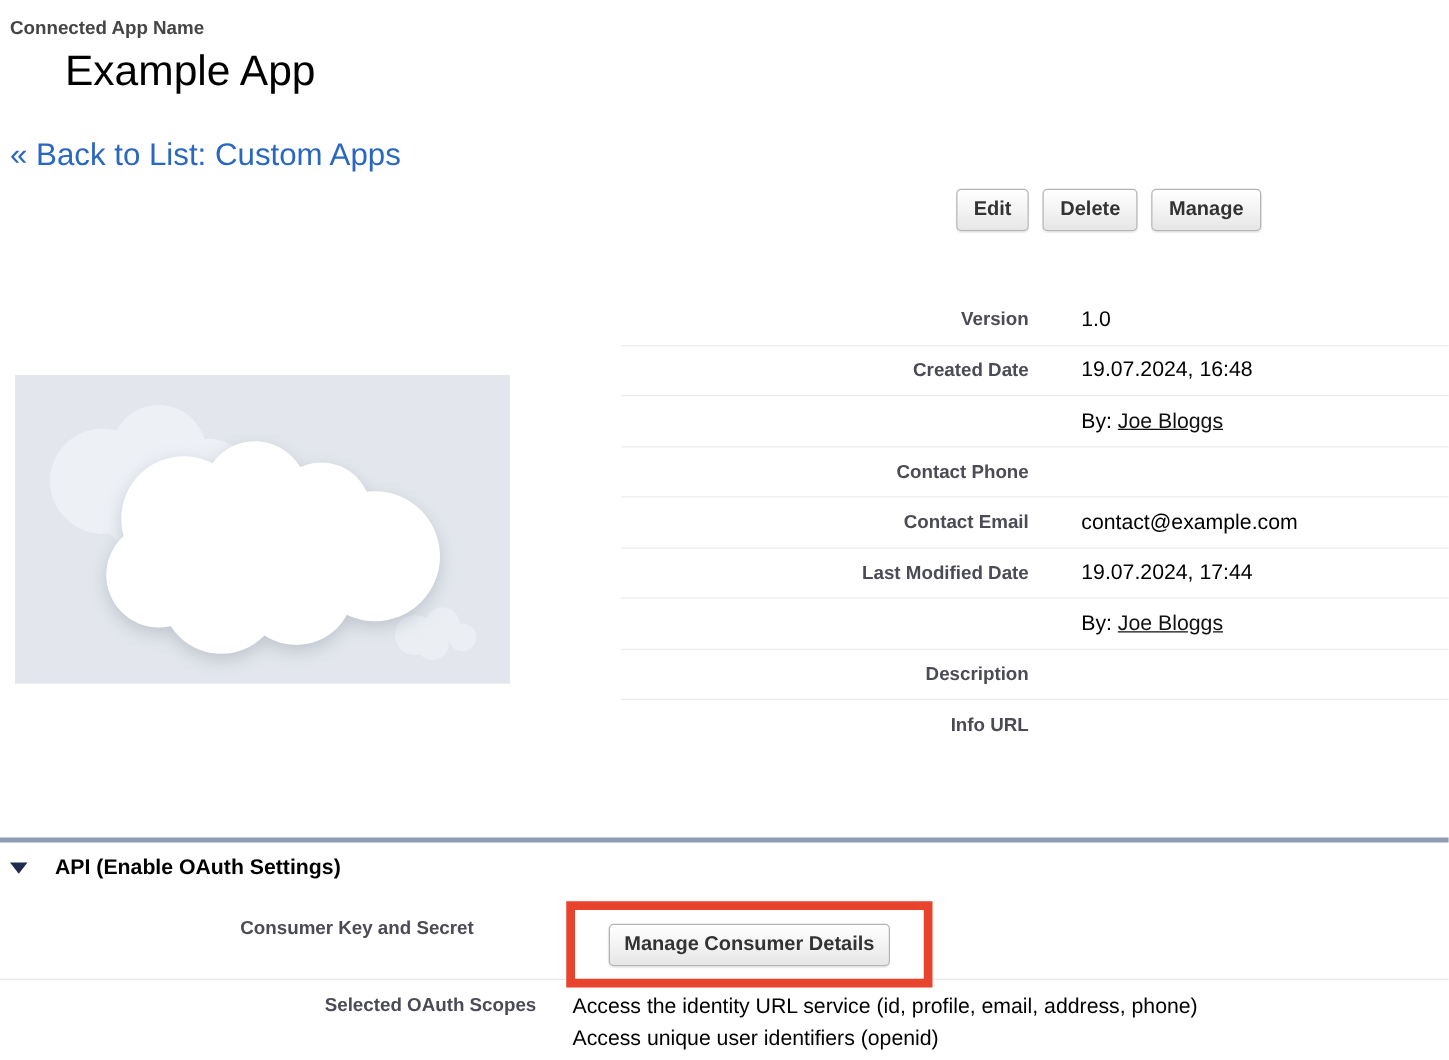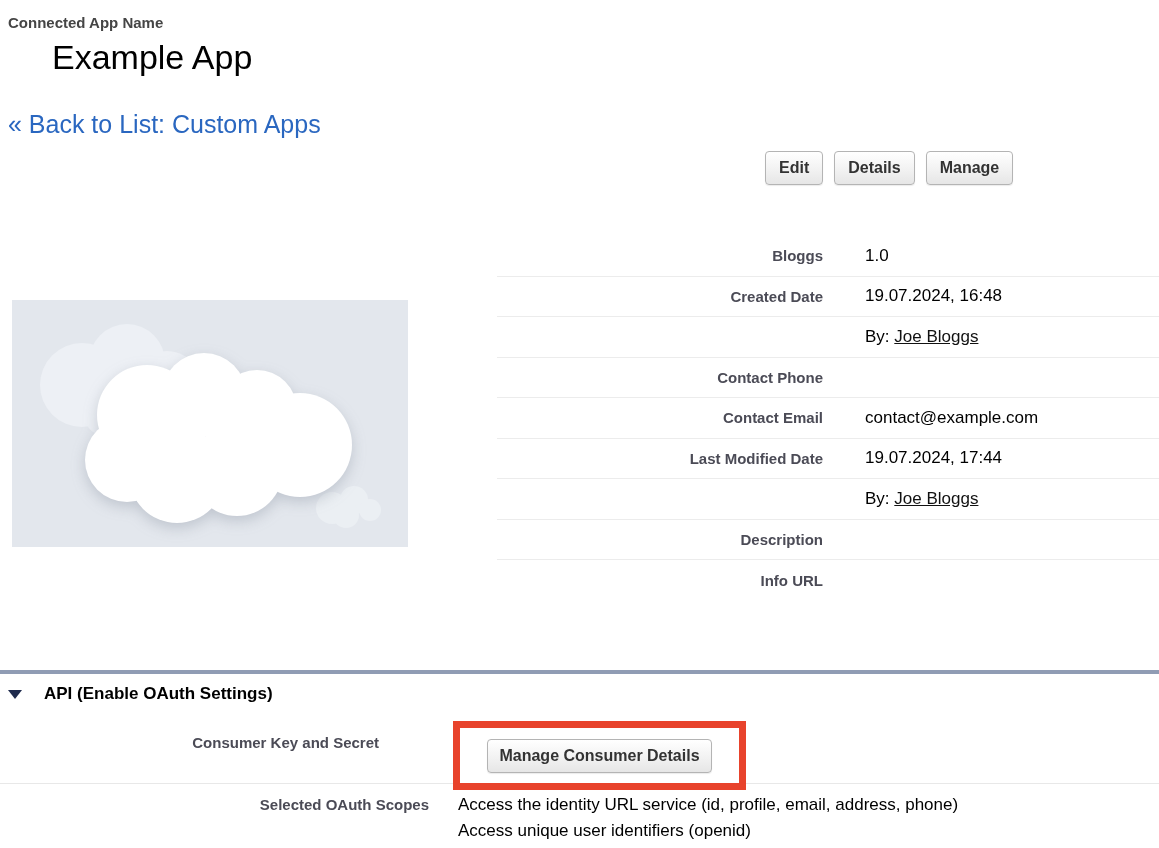--- a/index.html
+++ b/index.html
@@ -63,21 +63,21 @@
 </style>
 </head>
 <body>
 
 <div class="record-type">Connected App Name</div>
 <div class="app-title">Example App</div>
 <a class="back-link">« Back to List: Custom Apps</a>
 
 <div class="btn-row">
   <button class="sf-btn">Edit</button>
-  <button class="sf-btn">Details</button>
+  <button class="sf-btn">Delete</button>
   <button class="sf-btn">Manage</button>
 </div>
 
 <div class="app-image">
   <svg width="396" height="247" viewBox="0 0 396 247">
     <g fill="#edf0f5">
       <circle cx="70" cy="85" r="42"></circle>
       <circle cx="115" cy="62" r="38"></circle>
       <circle cx="155" cy="85" r="34"></circle>
       <circle cx="108" cy="100" r="42"></circle>
@@ -95,21 +95,21 @@
       <circle cx="288" cy="145" r="52"></circle>
       <circle cx="115" cy="160" r="42"></circle>
       <circle cx="165" cy="175" r="48"></circle>
       <circle cx="225" cy="170" r="46"></circle>
     </g>
   </svg>
 </div>
 
 <div class="details">
   <div class="drow">
-    <div class="dlabel">Bloggs</div>
+    <div class="dlabel">Version</div>
     <div class="dvalue">1.0</div>
   </div>
   <div class="drow">
     <div class="dlabel">Created Date</div>
     <div class="dvalue">19.07.2024, 16:48</div>
   </div>
   <div class="drow">
     <div class="dlabel"></div>
     <div class="dvalue"><span>By: </span><a>Joe Bloggs</a></div>
   </div>

